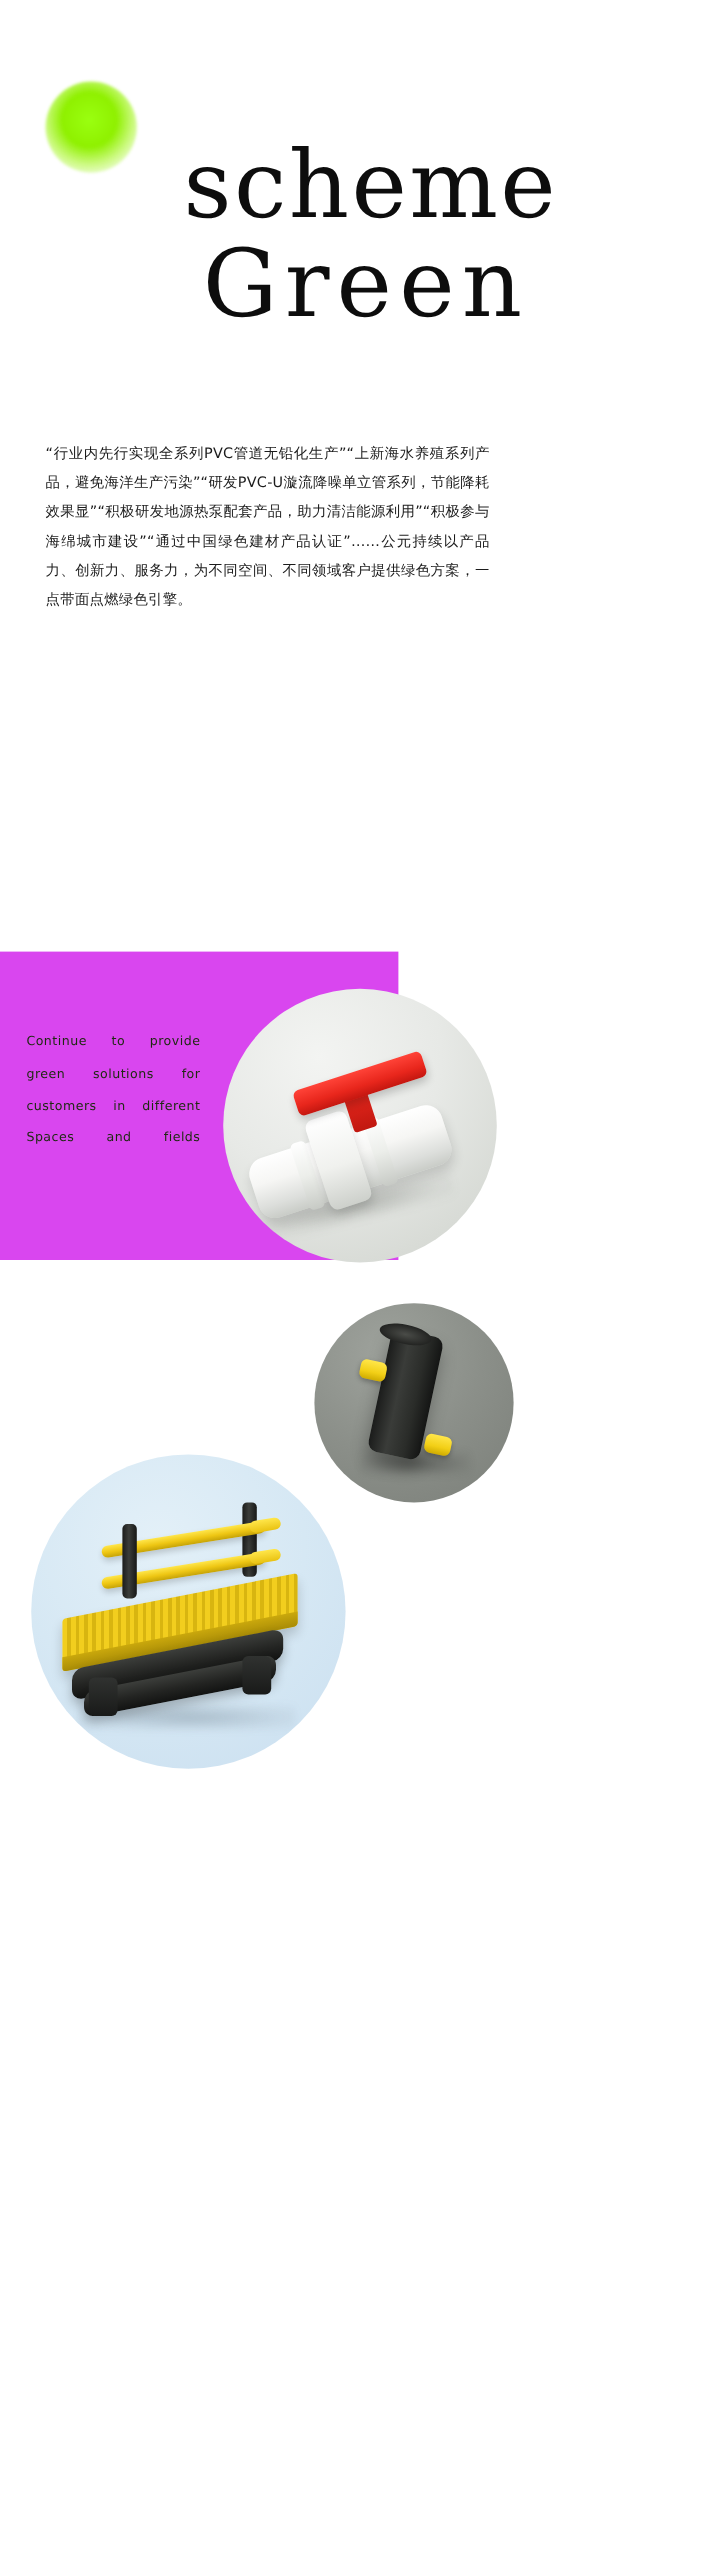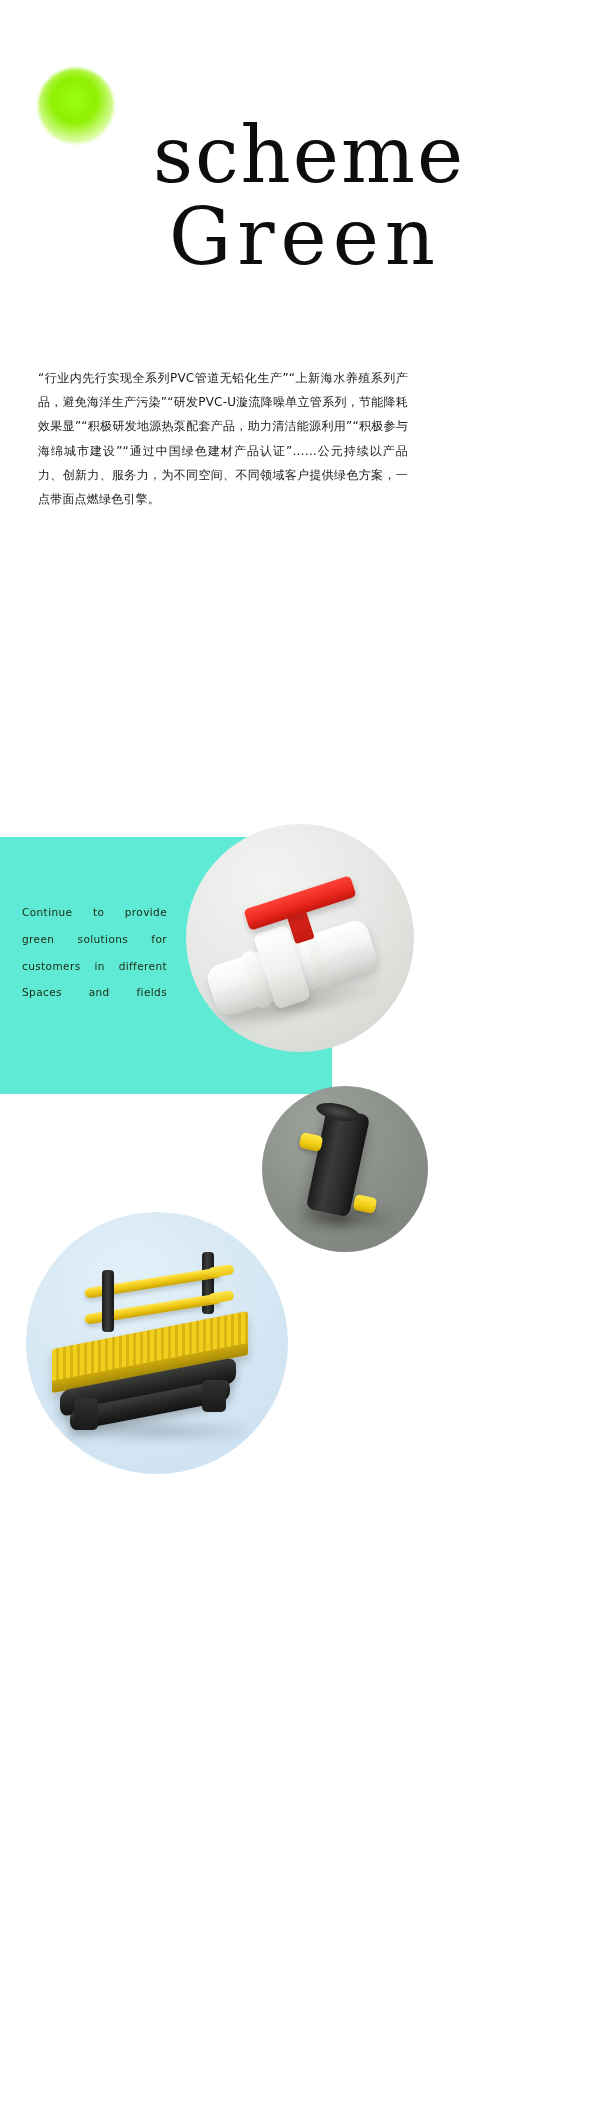--- a/index.html
+++ b/index.html
@@ -74,22 +74,21 @@
     font-family: "DejaVu Sans", "Liberation Sans", sans-serif;
   }
 
   
   .green-card {
     position: absolute;
     left: 0;
     top: 793px;
     width: 332px;
     height: 257px;
-    background: #5eead4;
-    margin-top: 44px;
+    background: #d946ef;
   }
   .green-card .caption {
     position: absolute;
     left: 22px;
     top: 62px;
     width: 145px;
     font-size: 10.5px;
     line-height: 2.55;
     color: #1d2a10;
     letter-spacing: 0.4px;

